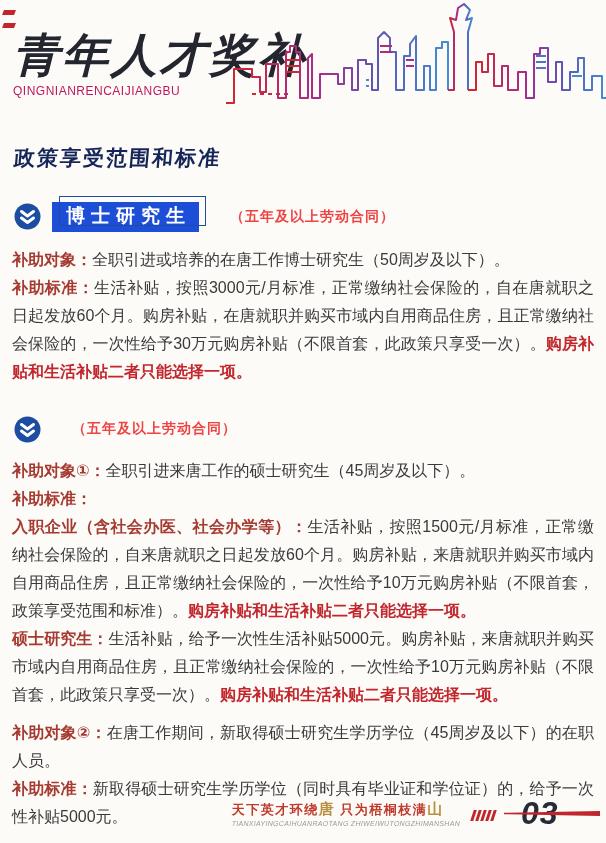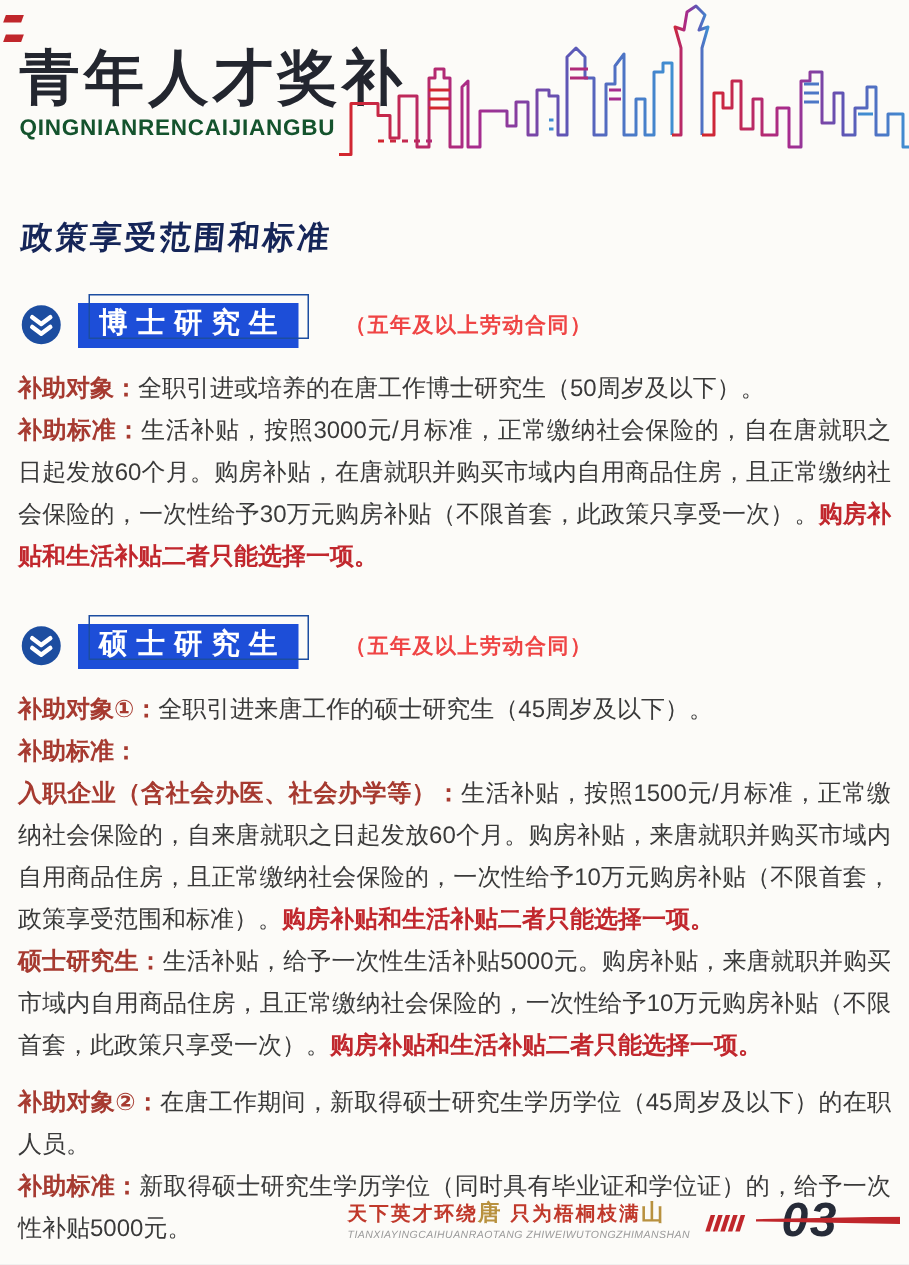--- a/index.html
+++ b/index.html
@@ -7,22 +7,22 @@
     position:relative;width:606px;height:843px;margin:0 auto;
     background:#fcfbf8;overflow:hidden;
     font-family:"Liberation Sans","DejaVu Sans",sans-serif;
     color:#333;
   }
   
   .header{position:relative;height:128px;}
   .corner-mark{position:absolute;left:3px;top:10px;}
   .corner-mark i{display:block;width:12px;height:5px;background:#c0262b;margin-bottom:8px;transform:skewX(-20deg);}
   .title-block{position:absolute;left:13px;top:30px;}
-  .main-title{margin:0;font-size:40px;font-weight:900;color:#23262f;letter-spacing:3px;line-height:1.1;}
-  .pinyin{margin-top:3px;font-size:15px;font-weight:700;color:#14532d;letter-spacing:0.5px;}
+  .main-title{margin:0;font-size:46px;font-weight:900;color:#23262f;letter-spacing:3px;line-height:1.1;font-style:italic;}
+  .pinyin{margin-top:3px;font-size:12px;font-weight:400;color:#be185d;letter-spacing:0.5px;}
   .skyline{position:absolute;right:0;top:2px;}
   
   .section-heading{
     margin:16px 0 0 13px;font-size:21px;font-weight:900;color:#152558;
     letter-spacing:2px;transform:skewX(-5deg);transform-origin:left bottom;display:inline-block;
   }
   
   .badge-row{display:flex;align-items:center;gap:11px;margin:30px 0 0 14px;}
   .chev{width:27px;height:27px;flex:0 0 auto;display:block;}
   .badge{
@@ -109,21 +109,20 @@
           <p><span class="label">补助标准：</span><span class="body">生活补贴，按照3000元/月标准，正常缴纳社会保险的，自在唐就职之日起发放60个月。购房补贴，在唐就职并购买市域内自用商品住房，且正常缴纳社会保险的，一次性给予30万元购房补贴（不限首套，此政策只享受一次）。</span><span class="emph">购房补贴和生活补贴二者只能选择一项。</span></p>
         </div>
       </section>
       <section>
         <div class="badge-row">
           <svg class="chev" width="27" height="27" viewBox="0 0 27 27" aria-hidden="true">
     <circle cx="13.5" cy="13.5" r="13" fill="#1c4da0"></circle>
     <path d="M7.5,8.5 L13.5,13 L19.5,8.5" fill="none" stroke="#fff" stroke-width="3" stroke-linecap="round" stroke-linejoin="round"></path>
     <path d="M7.5,15 L13.5,19.5 L19.5,15" fill="none" stroke="#fff" stroke-width="3" stroke-linecap="round" stroke-linejoin="round"></path>
   </svg>
-          <span class="badge">硕士研究生</span>
           <span class="note">（五年及以上劳动合同）</span>
         </div>
         <div class="paras">
           <p><span class="label">补助对象①：</span><span class="body">全职引进来唐工作的硕士研究生（45周岁及以下）。</span></p>
           <p><span class="label">补助标准：</span></p>
           <p><span class="label">入职企业（含社会办医、社会办学等）：</span><span class="body">生活补贴，按照1500元/月标准，正常缴纳社会保险的，自来唐就职之日起发放60个月。购房补贴，来唐就职并购买市域内自用商品住房，且正常缴纳社会保险的，一次性给予10万元购房补贴（不限首套，政策享受范围和标准）。</span><span class="emph">购房补贴和生活补贴二者只能选择一项。</span></p>
           <p><span class="label">硕士研究生：</span><span class="body">生活补贴，给予一次性生活补贴5000元。购房补贴，来唐就职并购买市域内自用商品住房，且正常缴纳社会保险的，一次性给予10万元购房补贴（不限首套，此政策只享受一次）。</span><span class="emph">购房补贴和生活补贴二者只能选择一项。</span></p>
           <p class="gap"><span class="label">补助对象②：</span><span class="body">在唐工作期间，新取得硕士研究生学历学位（45周岁及以下）的在职人员。</span></p>
           <p><span class="label">补助标准：</span><span class="body">新取得硕士研究生学历学位（同时具有毕业证和学位证）的，给予一次性补贴5000元。</span></p>
         </div>

